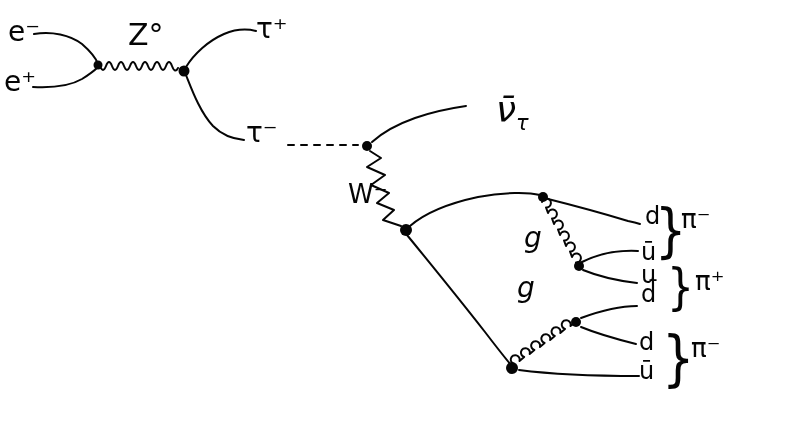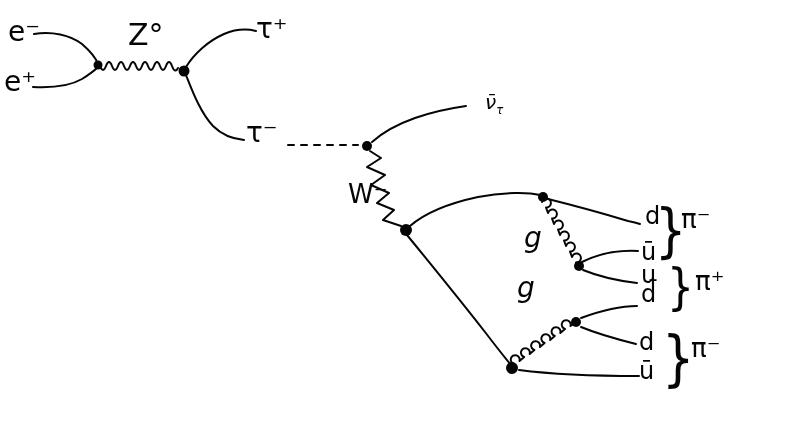--- a/index.html
+++ b/index.html
@@ -50,21 +50,21 @@
       <circle cx="576" cy="322" r="5"></circle>
     </g>
   </svg>
 
   <span class="lbl" style="left:8px;top:18px;font-size:28px;">e⁻</span>
   <span class="lbl" style="left:4px;top:68px;font-size:28px;">e⁺</span>
   <span class="lbl" style="left:128px;top:20px;font-size:30px;">Z°</span>
   <span class="lbl" style="left:256px;top:15px;font-size:28px;">τ⁺</span>
   <span class="lbl" style="left:246px;top:119px;font-size:28px;">τ⁻</span>
 
-  <span class="lbl ital" style="left:485px;top:92px;font-size:20px;font-style:italic;"><span>ν̄</span><span class="sub">τ</span></span>
+  <span class="lbl ital" style="left:496px;top:92px;font-size:36px;font-style:italic;"><span>ν̄</span><span class="sub">τ</span></span>
 
   <span class="lbl" style="left:348px;top:181px;font-size:26px;">W⁻</span>
   <span class="lbl ital" style="left:524px;top:224px;font-size:28px;">g</span>
   <span class="lbl ital" style="left:517px;top:274px;font-size:28px;">g</span>
 
   <span class="lbl" style="left:645px;top:204px;font-size:24px;">d</span>
   <span class="lbl" style="left:641px;top:240px;font-size:24px;">ū</span>
   <span class="lbl" style="left:641px;top:263px;font-size:24px;">u</span>
   <span class="lbl" style="left:641px;top:282px;font-size:24px;">d̄</span>
   <span class="lbl" style="left:639px;top:330px;font-size:24px;">d</span>

